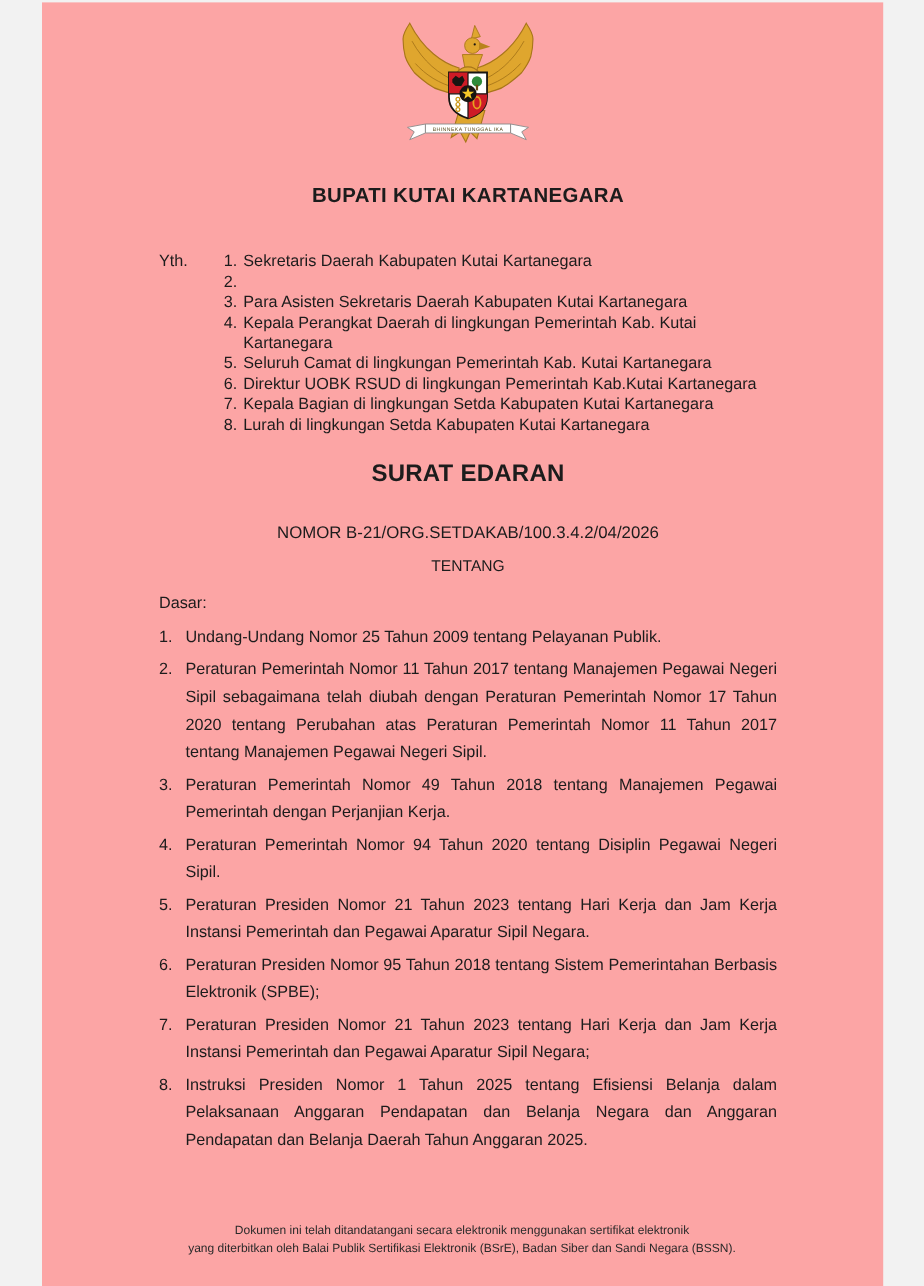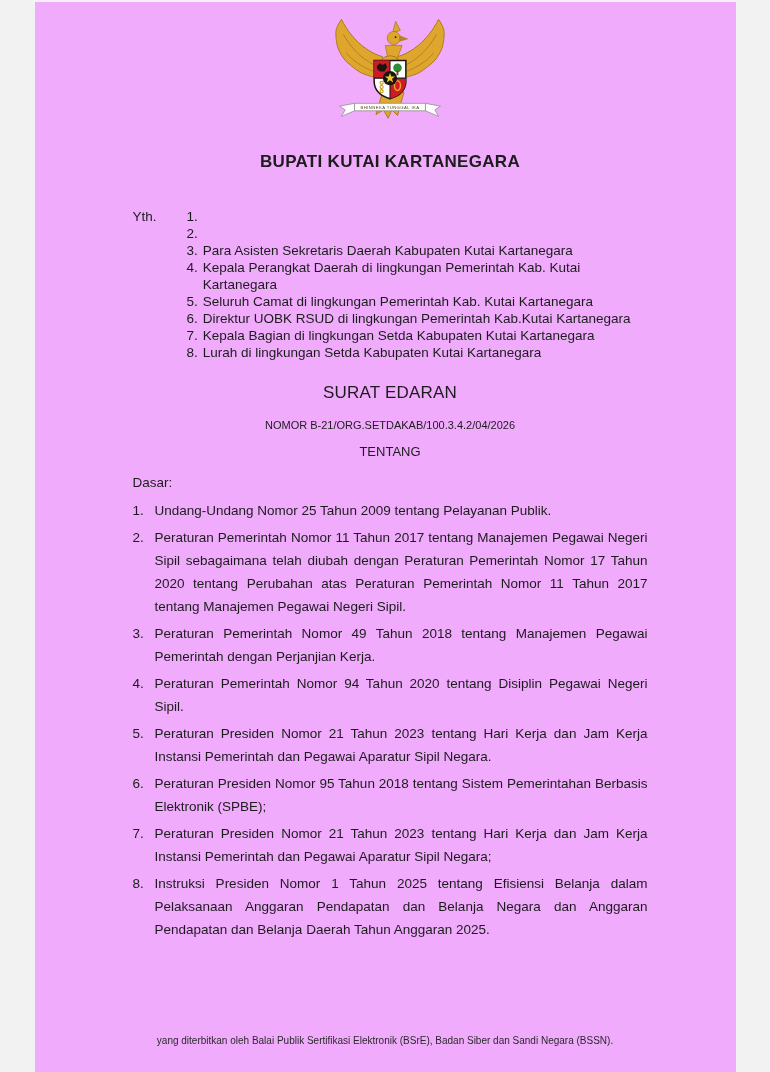--- a/index.html
+++ b/index.html
@@ -7,21 +7,21 @@
     padding: 0;
     background: #f2f2f2;
     font-family: "Liberation Sans", sans-serif;
     color: #1c1c1c;
   }
   .page {
     position: relative;
     width: 701px;
     height: 1070px;
     margin: 2px auto 0 auto;
-    background: #f0abfc;
+    background: #fca5a5;
     overflow: hidden;
   }
   .content {
     padding: 8px 88px 0 98px;
   }
   .emblem-wrap {
     text-align: center;
     margin-top: 0;
   }
   .emblem-wrap svg {
@@ -43,27 +43,27 @@
     gap: 12px;
   }
   .addressees .salutation {
     width: 42px;
     flex: 0 0 42px;
   }
   .addressee-row { display: flex; }
   .addressee-row .no { margin-right: 5px; }
   .letter-head { text-align: center; margin-top: 22px; }
   .doc-type {
-    font-weight: normal;
-    font-size: 17px;
+    font-weight: bold;
+    font-size: 20px;
     letter-spacing: 0.2px;
   }
   .doc-number {
-    font-size: 11px;
-    margin-top: 16px;
+    font-size: 14px;
+    margin-top: 28px;
   }
   .about-label {
     font-size: 13px;
     margin-top: 13px;
   }
   .subject {
     font-size: 13.5px;
     line-height: 15.5px;
     margin: 6px auto 0 auto;
     width: 530px;
@@ -147,20 +147,21 @@
       </svg>
     </div>
 
     <div class="authority-title">BUPATI KUTAI KARTANEGARA</div>
 
     <div class="addressees">
       <div class="salutation">Yth.</div>
       <div>
         <div class="addressee-row">
           <span class="no">1.</span>
+          <span>Sekretaris Daerah Kabupaten Kutai Kartanegara</span>
         </div>
         <div class="addressee-row">
           <span class="no">2.</span>
         </div>
         <div class="addressee-row">
           <span class="no">3.</span>
           <span>Para Asisten Sekretaris Daerah Kabupaten Kutai Kartanegara</span>
         </div>
         <div class="addressee-row">
           <span class="no">4.</span>
@@ -223,15 +224,16 @@
       </div>
       <div class="basis-item">
         <span class="no">8.</span>
         <span class="txt">Instruksi Presiden Nomor 1 Tahun 2025 tentang Efisiensi Belanja dalam Pelaksanaan Anggaran Pendapatan dan Belanja Negara dan Anggaran Pendapatan dan Belanja Daerah Tahun Anggaran 2025.</span>
       </div>
     </div>
 
   </div>
 
   <div class="page-footer">
+    <div>Dokumen ini telah ditandatangani secara elektronik menggunakan sertifikat elektronik</div>
     <div>yang diterbitkan oleh Balai Publik Sertifikasi Elektronik (BSrE), Badan Siber dan Sandi Negara (BSSN).</div>
   </div>
 </div>
 
 </body></html>

